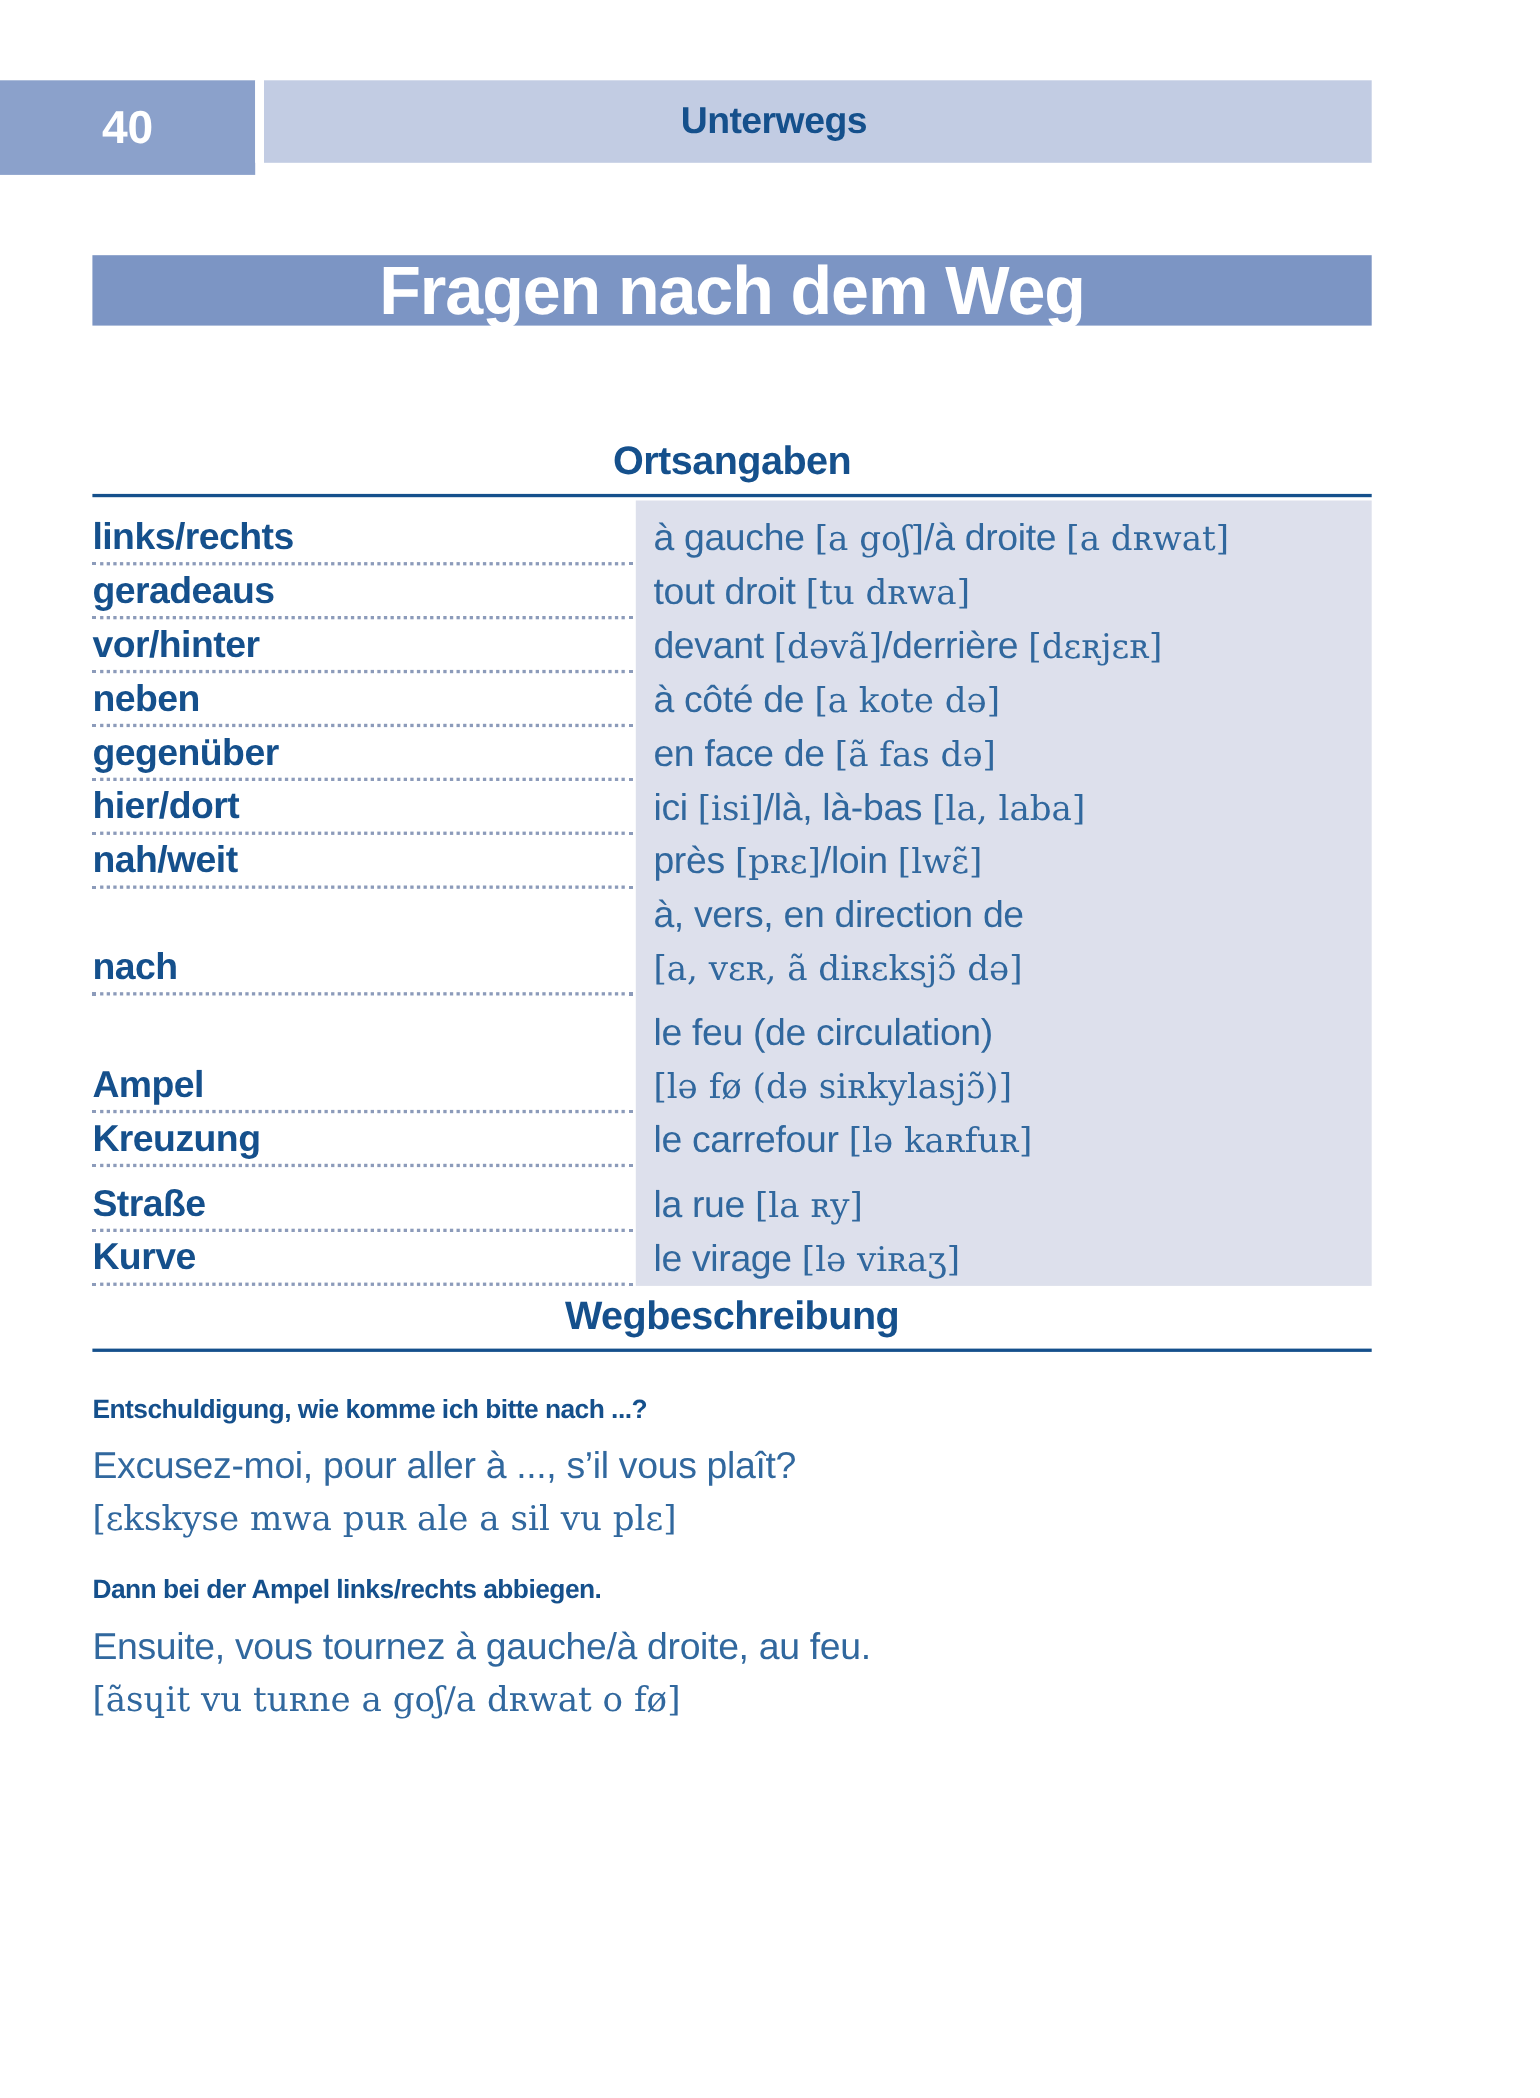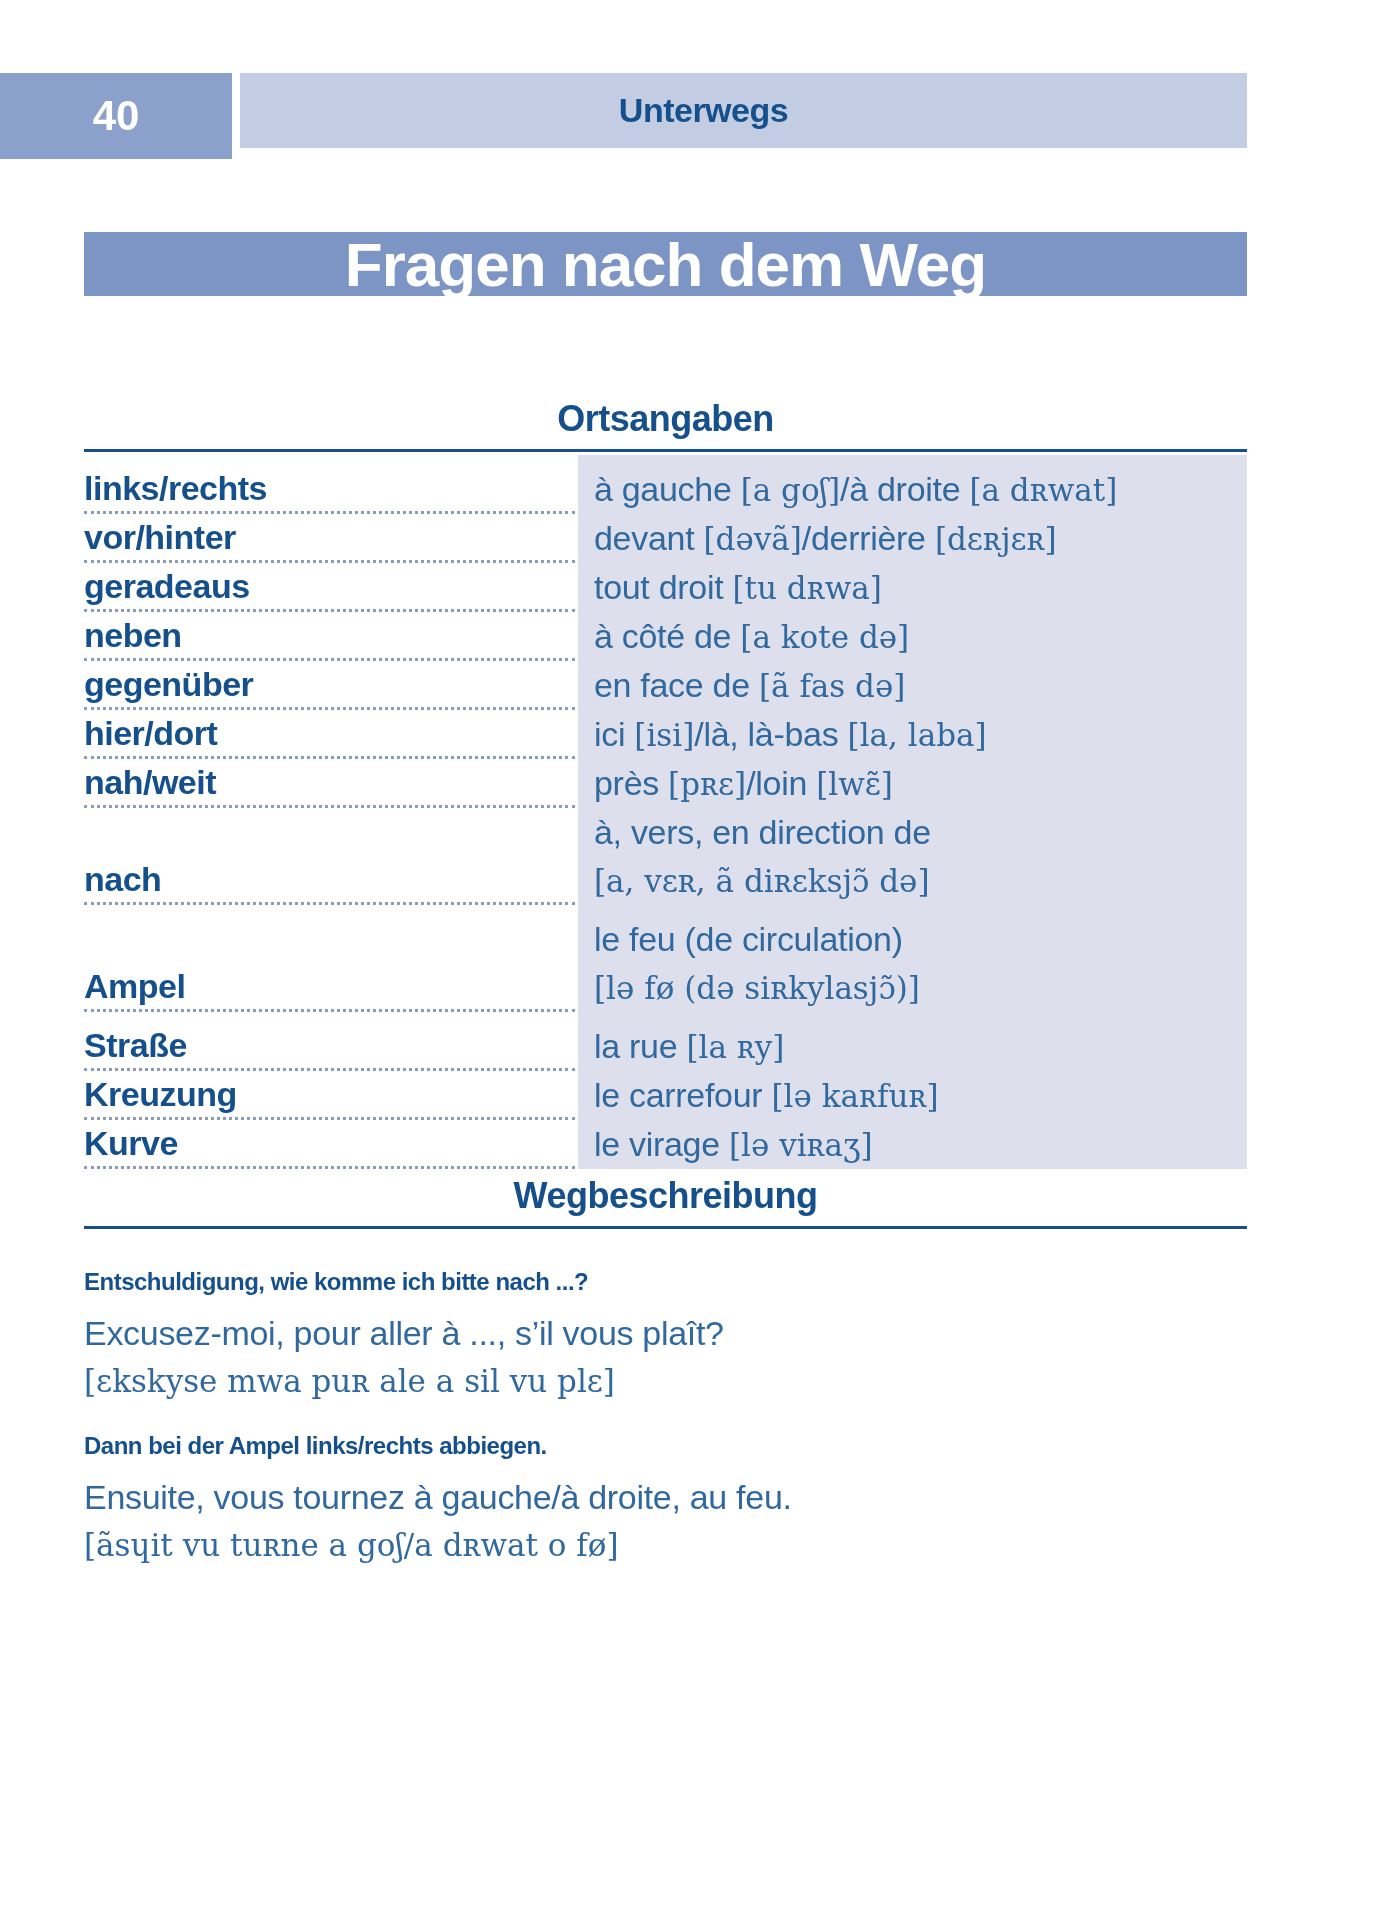--- a/index.html
+++ b/index.html
@@ -77,29 +77,29 @@
 <div class="vocab-wrap">
   <div class="vocab-bg"></div>
   <div class="vocab-rows" id="vocab-rows">
       <div class="vrow">
         <div class="de-cell">links/rechts</div>
         <div class="fr-cell">
           <div class="fr-line"><span class="word">à gauche </span><span class="phon">[a goʃ]</span><span class="word">/à droite </span><span class="phon">[a dʀwat]</span></div>
         </div>
       </div>
       <div class="vrow">
+        <div class="de-cell">geradeaus</div>
+        <div class="fr-cell">
+          <div class="fr-line"><span class="word">tout droit </span><span class="phon">[tu dʀwa]</span></div>
+        </div>
+      </div>
+      <div class="vrow">
         <div class="de-cell">vor/hinter</div>
         <div class="fr-cell">
           <div class="fr-line"><span class="word">devant </span><span class="phon">[dəvã]</span><span class="word">/derrière </span><span class="phon">[dɛʀjɛʀ]</span></div>
-        </div>
-      </div>
-      <div class="vrow">
-        <div class="de-cell">geradeaus</div>
-        <div class="fr-cell">
-          <div class="fr-line"><span class="word">tout droit </span><span class="phon">[tu dʀwa]</span></div>
         </div>
       </div>
       <div class="vrow">
         <div class="de-cell">neben</div>
         <div class="fr-cell">
           <div class="fr-line"><span class="word">à côté de </span><span class="phon">[a kote də]</span></div>
         </div>
       </div>
       <div class="vrow">
         <div class="de-cell">gegenüber</div>
@@ -126,30 +126,30 @@
           <div class="fr-line"><span class="phon">[a, vɛʀ, ã diʀɛksjɔ̃ də]</span></div>
         </div>
       </div>
       <div class="vrow gap">
         <div class="de-cell">Ampel</div>
         <div class="fr-cell">
           <div class="fr-line"><span class="word">le feu (de circulation)</span></div>
           <div class="fr-line"><span class="phon">[lə fø (də siʀkylasjɔ̃)]</span></div>
         </div>
       </div>
+      <div class="vrow">
+        <div class="de-cell">Kreuzung</div>
+        <div class="fr-cell">
+          <div class="fr-line"><span class="word">le carrefour </span><span class="phon">[lə kaʀfuʀ]</span></div>
+        </div>
+      </div>
       <div class="vrow gap">
         <div class="de-cell">Straße</div>
         <div class="fr-cell">
           <div class="fr-line"><span class="word">la rue </span><span class="phon">[la ʀy]</span></div>
-        </div>
-      </div>
-      <div class="vrow">
-        <div class="de-cell">Kreuzung</div>
-        <div class="fr-cell">
-          <div class="fr-line"><span class="word">le carrefour </span><span class="phon">[lə kaʀfuʀ]</span></div>
         </div>
       </div>
       <div class="vrow">
         <div class="de-cell">Kurve</div>
         <div class="fr-cell">
           <div class="fr-line"><span class="word">le virage </span><span class="phon">[lə viʀaʒ]</span></div>
         </div>
       </div>
     </div>
 </div>

